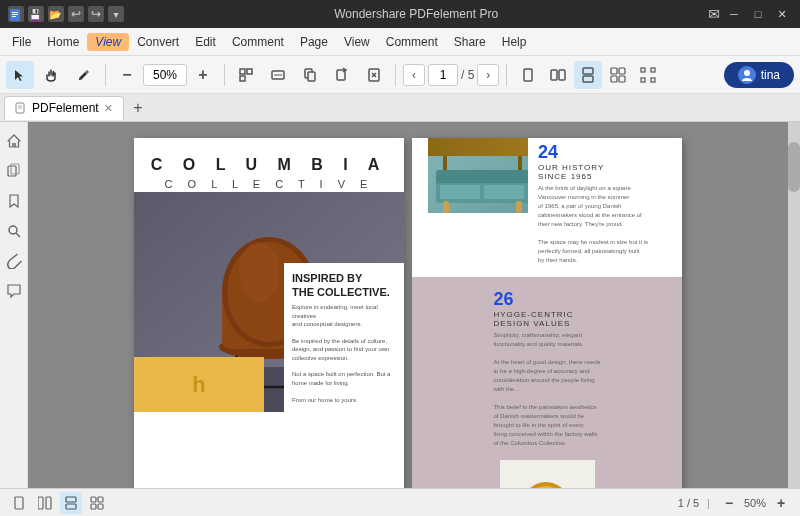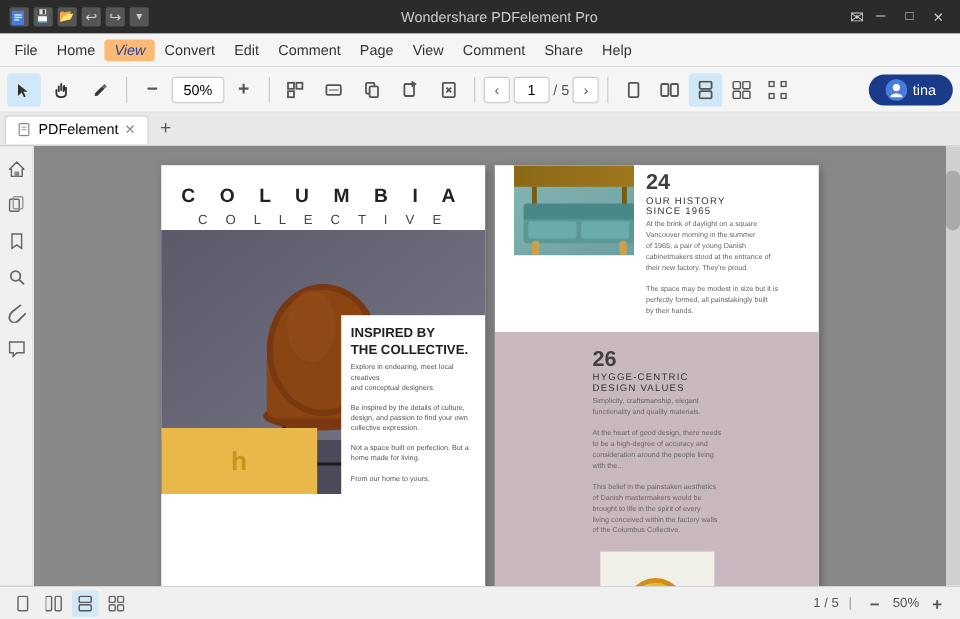--- a/index.html
+++ b/index.html
@@ -262,21 +262,21 @@
     }
     .sofa-img {
       width: 100px;
       height: 75px;
       background: linear-gradient(135deg, #7ab0b0 0%, #5a9090 100%);
       position: relative;
       overflow: hidden;
       flex-shrink: 0;
     }
     .toc-entry1-text { padding: 4px 0; }
-    .toc-num { font-size: 18px; font-weight: bold; color: #404040; }
+    .toc-num { font-size: 18px; font-weight: bold; color: #1d4ed8; }
     .toc-entry-title { font-size: 8px; font-weight: normal; color: #333; letter-spacing: 1px; margin-bottom: 3px; }
     .toc-entry-body { font-size: 6px; color: #666; line-height: 1.5; }
 
     .toc-entry2 {
       background: #c9b8c0;
       margin: 0;
       padding: 12px 5px;
       display: flex;
       gap: 12px;
       align-items: center;

